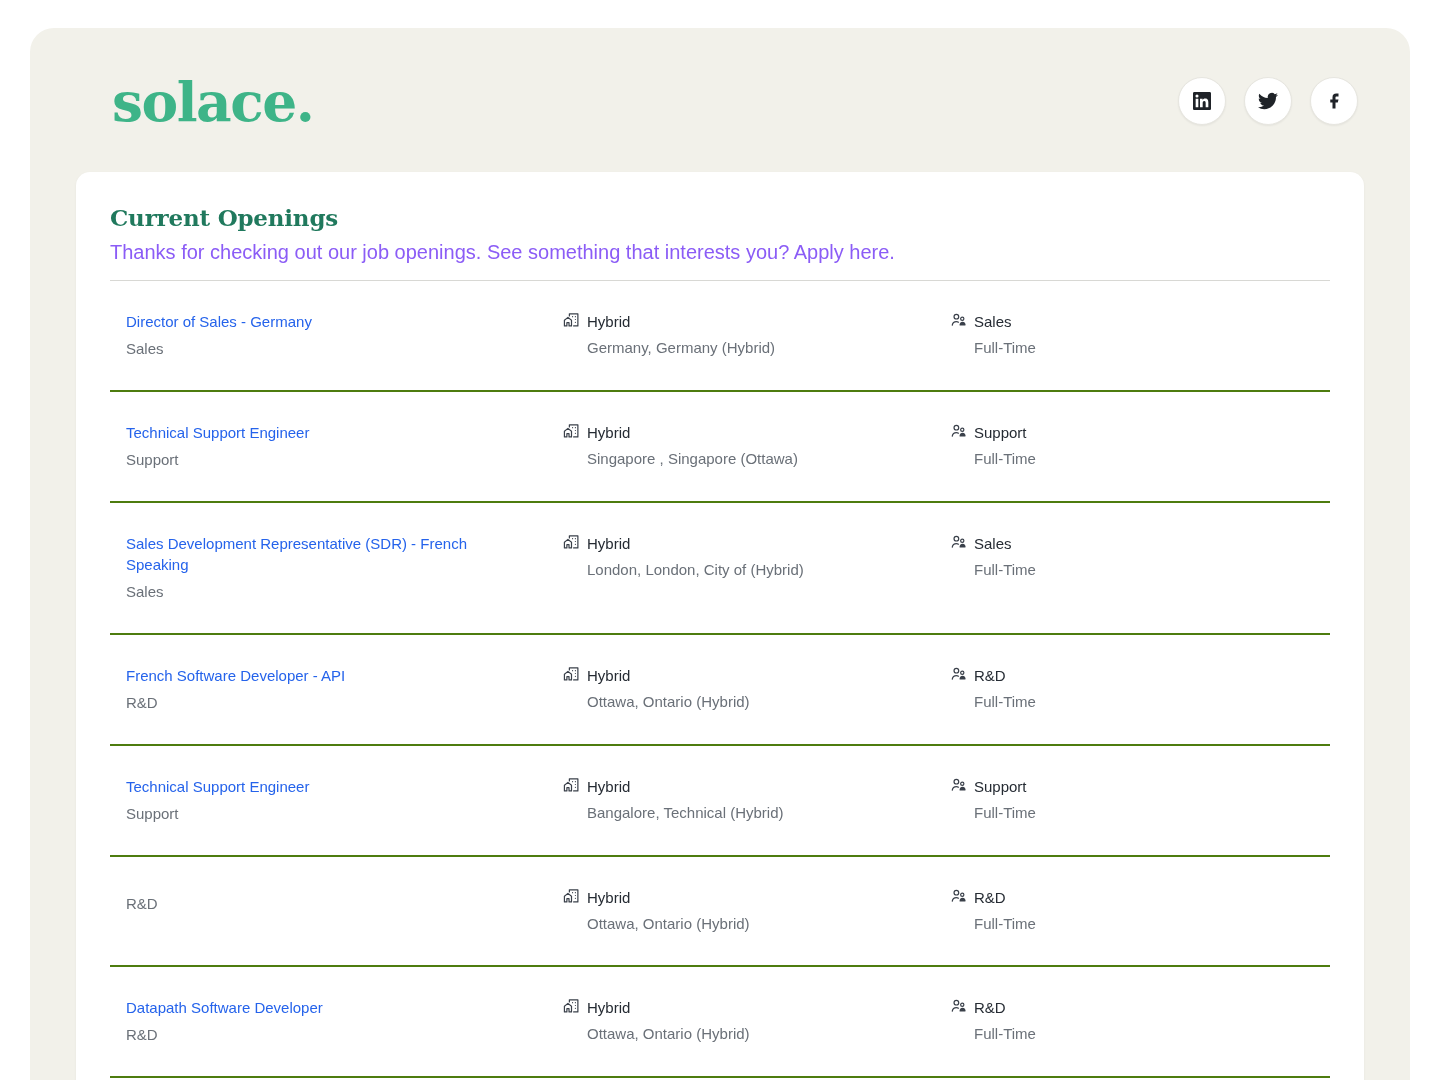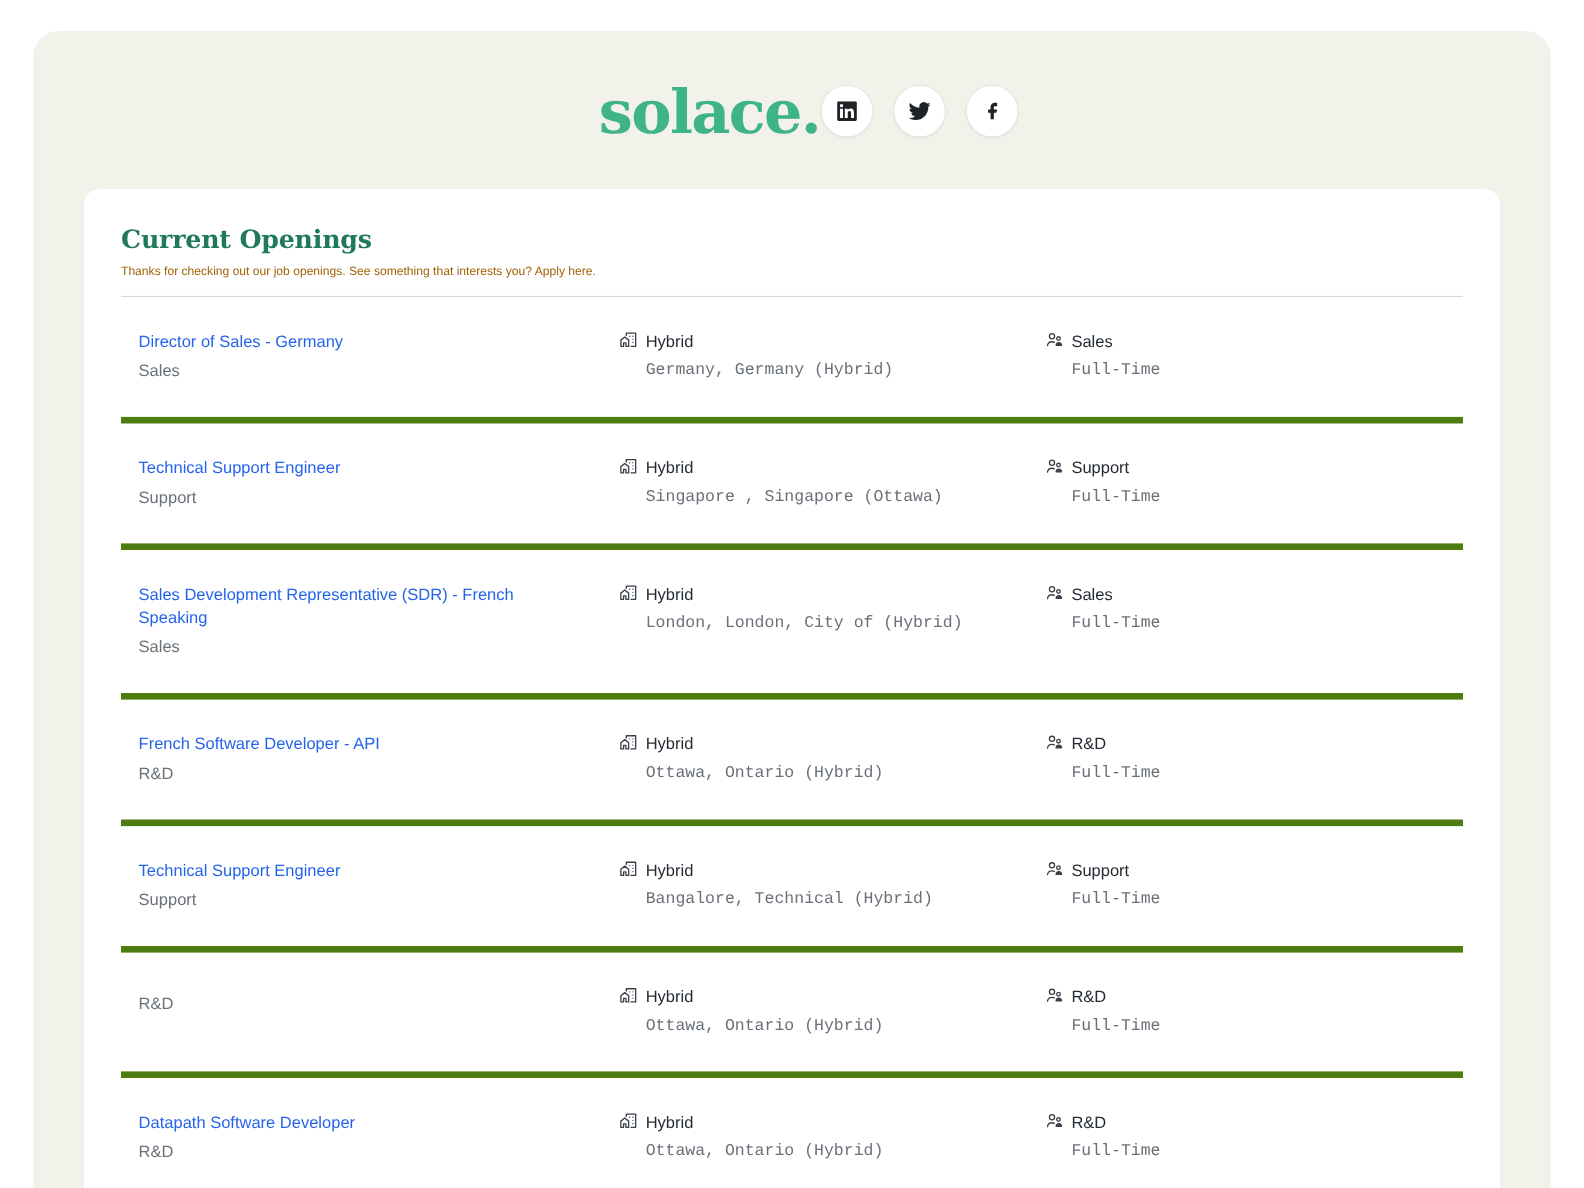--- a/index.html
+++ b/index.html
@@ -1,47 +1,47 @@
 <!DOCTYPE html>
 <html><head>
 <meta charset="utf-8">
 <style>
   * { box-sizing: border-box; margin: 0; padding: 0; }
   html, body { width: 1440px; height: 1080px; overflow: hidden; background: #ffffff;
     font-family: "Liberation Sans", sans-serif; }
   .shell { position: absolute; left: 30px; top: 28px; width: 1380px; height: 1400px;
     background: #f2f1ea; border-radius: 24px; }
   
-  .header { display: flex; align-items: center; justify-content: center;
+  .header { display: flex; align-items: center; justify-content: space-between;
     padding: 36px 52px 0 82px; height: 110px; }
   .logo { font-family: "DejaVu Serif", serif; font-weight: 700; font-size: 55px;
     color: #3eb488; letter-spacing: -1.5px; line-height: 1; text-decoration: none; }
   .socials { display: flex; gap: 18px; align-items: center; }
   .social-btn { width: 48px; height: 48px; border-radius: 50%; background: #ffffff;
     border: 1px solid #e7e6e0; box-shadow: 0 1px 2px rgba(0,0,0,0.06);
     display: flex; align-items: center; justify-content: center; cursor: pointer; }
   .social-btn svg { display: block; }
   
   .card { position: absolute; left: 46px; right: 46px; top: 144px; height: 1220px;
     background: #ffffff; border-radius: 14px; box-shadow: 0 1px 3px rgba(0,0,0,0.05);
     padding: 32px 34px 0 34px; }
   .card-title { font-family: "DejaVu Serif", serif; font-weight: 700; font-size: 23px;
     color: #20795d; letter-spacing: -0.2px; }
-  .card-subtitle { margin-top: 10px; font-size: 11px; color: #a16207; }
+  .card-subtitle { margin-top: 10px; font-size: 20px; color: #8b5cf6; }
   .head-divider { margin-top: 16px; border-bottom: 1px solid #d8d8d4; }
   
   .job-row { display: grid; grid-template-columns: 437px 387px 1fr;
-    padding: 30px 0 31px 16px; border-bottom: 6px solid #4d7c0f; }
+    padding: 30px 0 31px 16px; border-bottom: 2px solid #4d7c0f; }
   .job-title { display: block; max-width: 380px; font-size: 15px; font-weight: 500;
     color: #2563eb; text-decoration: none; line-height: 21px; }
   .job-dept { margin-top: 7px; font-size: 15px; color: #6a7078; line-height: 20px; }
   .iconline { display: flex; align-items: flex-start; gap: 7px; font-size: 15px;
     color: #252b33; line-height: 21px; }
   .subline { margin-top: 6px; padding-left: 24px; font-size: 15px; color: #6a7078;
-    line-height: 20px; font-family: Liberation Mono, monospace; }
+    line-height: 20px; }
   .row-icon { width: 17px; height: 17px; flex: 0 0 17px; }
 </style>
 </head>
 <body>
 
 <div class="shell">
 
   <div class="header">
     <div class="logo">solace.</div>
     <div class="socials">

